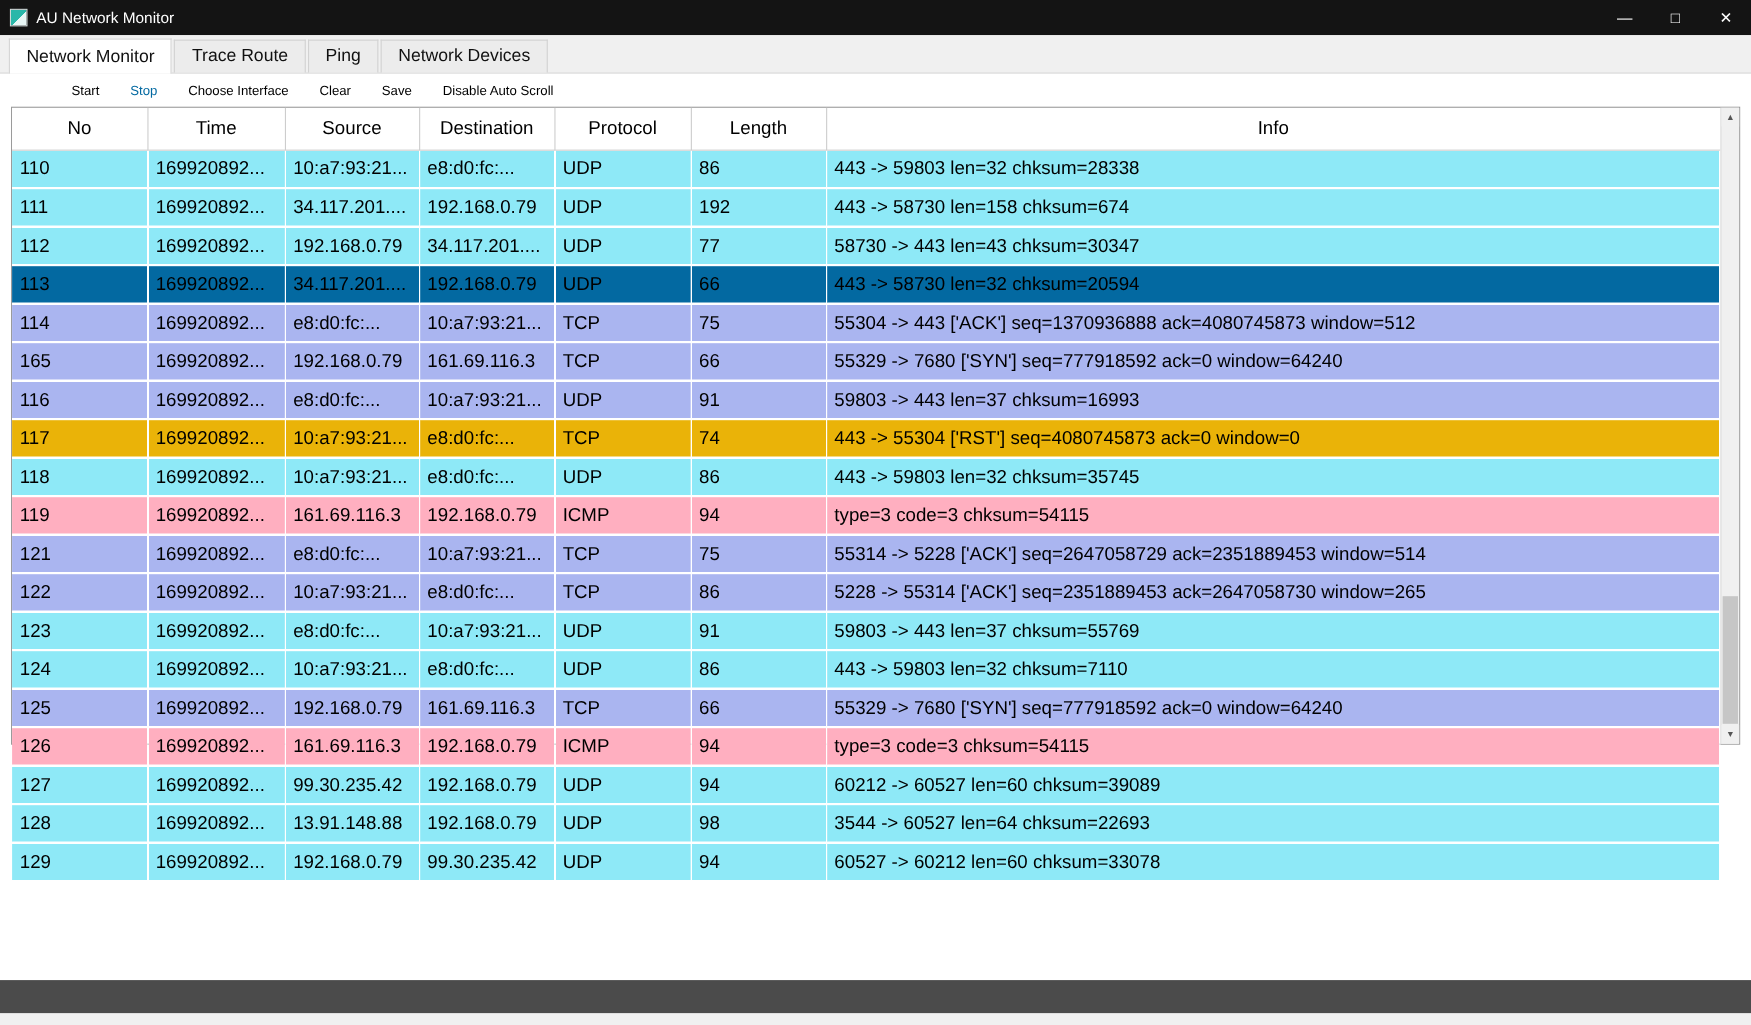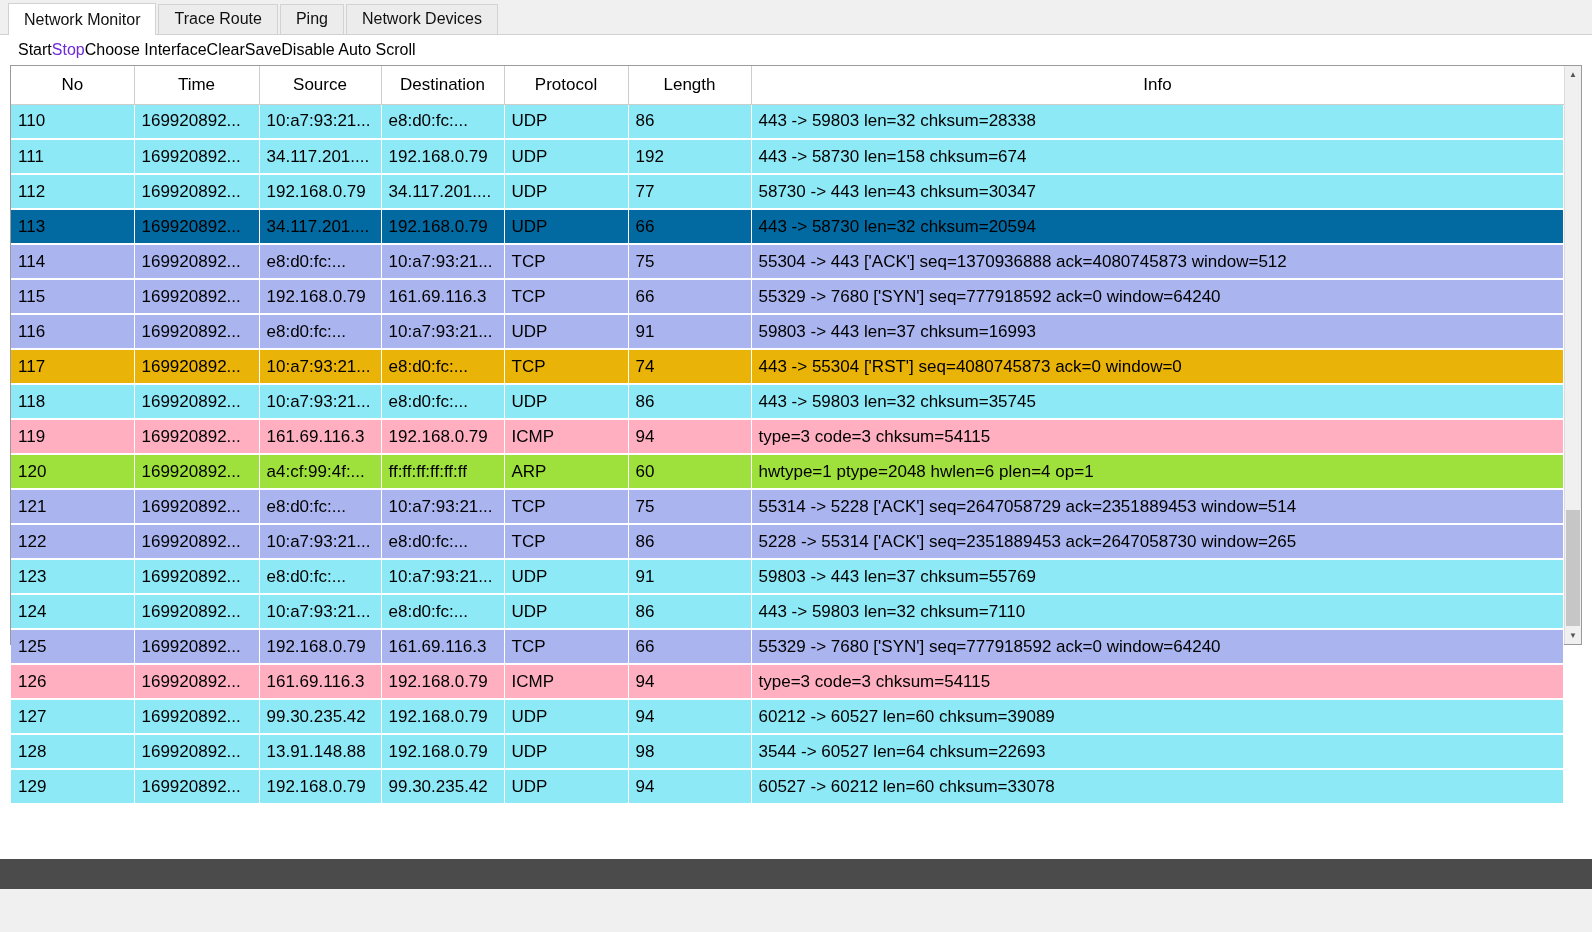--- a/index.html
+++ b/index.html
@@ -34,25 +34,25 @@
     background:#ececec; border:1px solid #d2d2d2; border-bottom:none;
     margin-right:2px; padding:5px 15px 6px; font-size:16px; color:#101010;
     position:relative;
   }
   .tab.active {
     background:#ffffff; padding-top:7px; top:1px; z-index:2;
   }
   
   .content-pane { background:#ffffff; height:824px; }
   .toolbar {
-    display:flex; align-items:center; gap:0;
-    padding:5px 0 5px 18px; font-size:16px; color:#000; height:30px;
+    display:flex; align-items:center; gap:28px;
+    padding:5px 0 5px 18px; font-size:12px; color:#000; height:30px;margin-left:47px;
   }
   .tool-item { white-space:nowrap; cursor:default; }
-  .tool-item.disabled { color:#6d28d9; }
+  .tool-item.disabled { color:#0369a1; }
   
   .table-wrap {
     margin:0 10px; height:580px; display:flex;
     border:1px solid #9b9b9b; background:#fff;
   }
   table {
     border-collapse:collapse; table-layout:fixed;
     flex:1; min-width:0; font-size:17px; color:#000;
     align-self:flex-start; width:calc(100% - 17px);
   }
@@ -83,20 +83,31 @@
     background:#c6c6c6;
   }
   
   .bottom-bar { height:30px; background:#4b4b4b; }
 </style>
 </head>
 <body>
 
 <div>
 
+  <div class="titlebar">
+    <div class="title-left">
+      <span class="app-icon"></span>
+      <span>AU Network Monitor</span>
+    </div>
+    <div class="win-controls">
+      <div class="win-btn">—</div>
+      <div class="win-btn">□</div>
+      <div class="win-btn">✕</div>
+    </div>
+  </div>
 
   <div class="tabbar">
     <div class="tab active">Network Monitor</div>
     <div class="tab">Trace Route</div>
     <div class="tab">Ping</div>
     <div class="tab">Network Devices</div>
   </div>
 
   <div class="content-pane">
 
@@ -171,21 +182,21 @@
             <tr style="background: rgb(170, 181, 240);">
               <td>114</td>
               <td>169920892...</td>
               <td>e8:d0:fc:...</td>
               <td>10:a7:93:21...</td>
               <td>TCP</td>
               <td>75</td>
               <td>55304 -&gt; 443 ['ACK'] seq=1370936888 ack=4080745873 window=512</td>
             </tr>
             <tr style="background: rgb(170, 181, 240);">
-              <td>115</td>
+              <td>165</td>
               <td>169920892...</td>
               <td>192.168.0.79</td>
               <td>161.69.116.3</td>
               <td>TCP</td>
               <td>66</td>
               <td>55329 -&gt; 7680 ['SYN'] seq=777918592 ack=0 window=64240</td>
             </tr>
             <tr style="background: rgb(170, 181, 240);">
               <td>116</td>
               <td>169920892...</td>
@@ -214,29 +225,20 @@
               <td>443 -&gt; 59803 len=32 chksum=35745</td>
             </tr>
             <tr style="background: rgb(255, 175, 192);">
               <td>119</td>
               <td>169920892...</td>
               <td>161.69.116.3</td>
               <td>192.168.0.79</td>
               <td>ICMP</td>
               <td>94</td>
               <td>type=3 code=3 chksum=54115</td>
-            </tr>
-            <tr style="background: rgb(158, 225, 60);">
-              <td>120</td>
-              <td>169920892...</td>
-              <td>a4:cf:99:4f:...</td>
-              <td>ff:ff:ff:ff:ff:ff</td>
-              <td>ARP</td>
-              <td>60</td>
-              <td>hwtype=1 ptype=2048 hwlen=6 plen=4 op=1</td>
             </tr>
             <tr style="background: rgb(170, 181, 240);">
               <td>121</td>
               <td>169920892...</td>
               <td>e8:d0:fc:...</td>
               <td>10:a7:93:21...</td>
               <td>TCP</td>
               <td>75</td>
               <td>55314 -&gt; 5228 ['ACK'] seq=2647058729 ack=2351889453 window=514</td>
             </tr>

